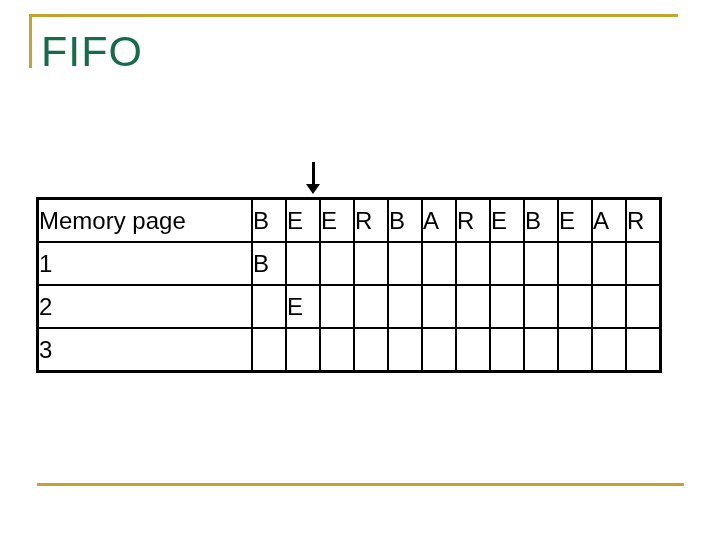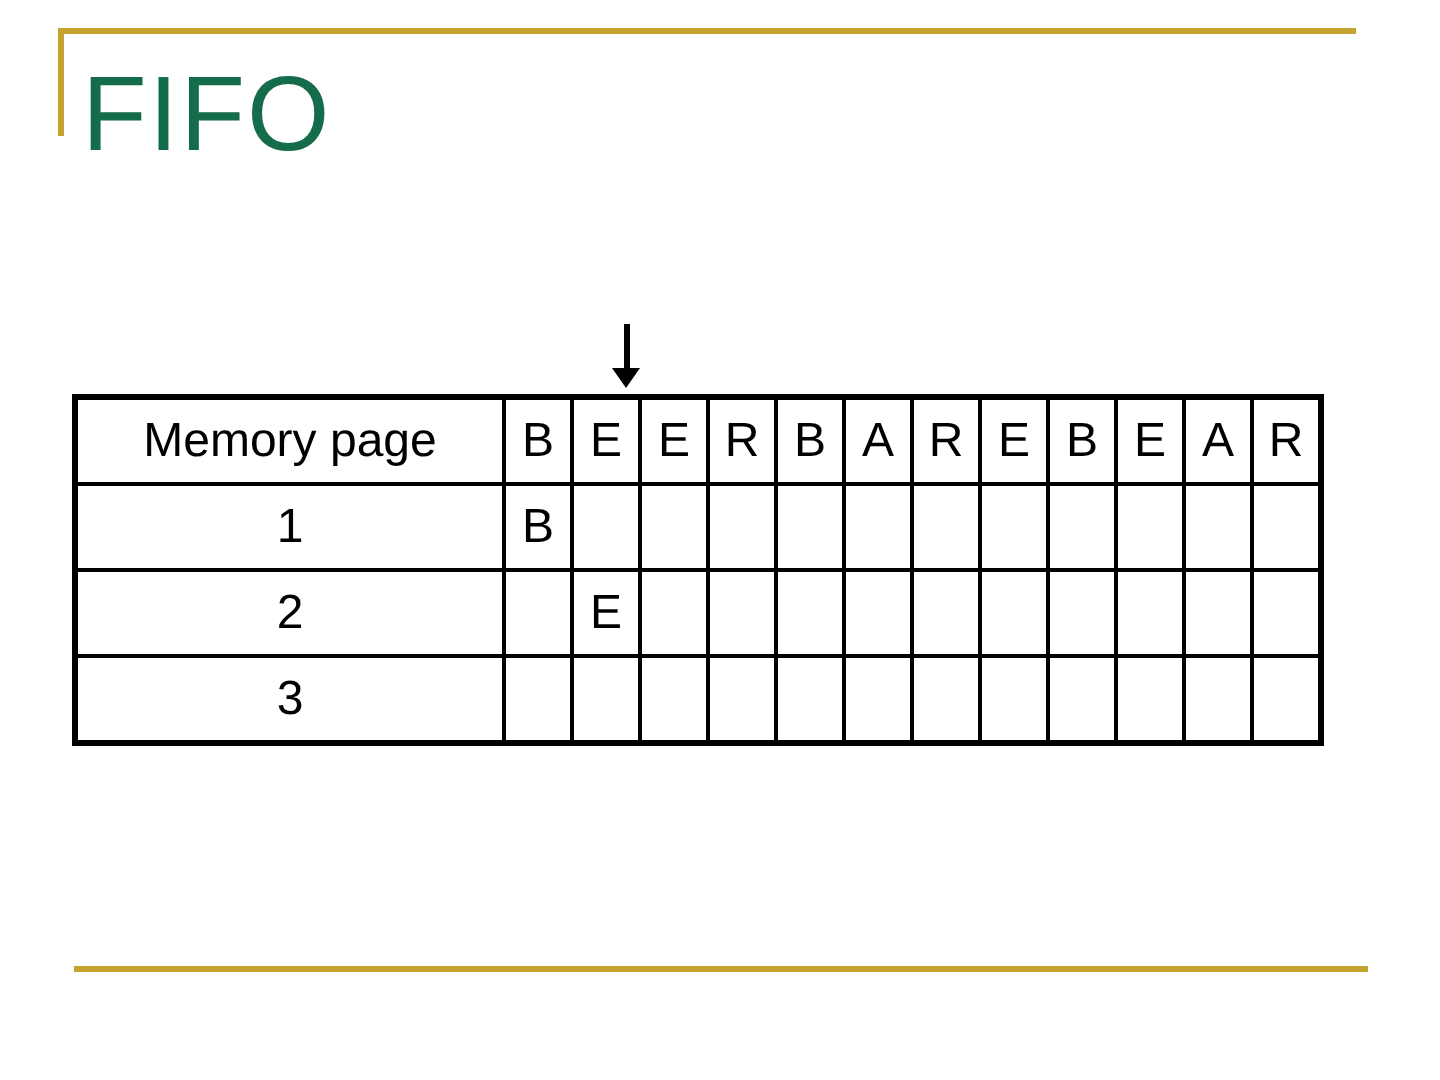--- a/index.html
+++ b/index.html
@@ -32,21 +32,21 @@
     position: absolute;
     left: 37px; top: 483px;
     width: 647px; height: 3px;
     background: var(--accent-gold, #c4a32e);
   }
   
   .title {
     position: absolute;
     left: 41px; top: 27px;
     margin: 0;
-    font-size: 53px;
+    font-size: 43px;
     font-weight: 400;
     letter-spacing: 1px;
     color: var(--title-green, #156c4b);
   }
   
   .arrow {
     position: absolute;
     left: 306px; top: 162px;
     width: 14px; height: 32px;
   }
@@ -69,21 +69,20 @@
     position: absolute;
     left: 36px; top: 197px;
     border-collapse: collapse;
     table-layout: fixed;
     border: 3px solid #000;
   }
   table.fifo td {
     border: 2px solid #000;
     padding: 0;
     height: 41px;
-    text-align: center;
     vertical-align: middle;
     font-size: 24px;
     color: #000;
     overflow: hidden;
   }
   td.label-col { width: 212px; }
   td.ref-col   { width: 32px; }
   td.entry     { color: var(--entry-purple, #b778de); }
 </style>
 </head>

